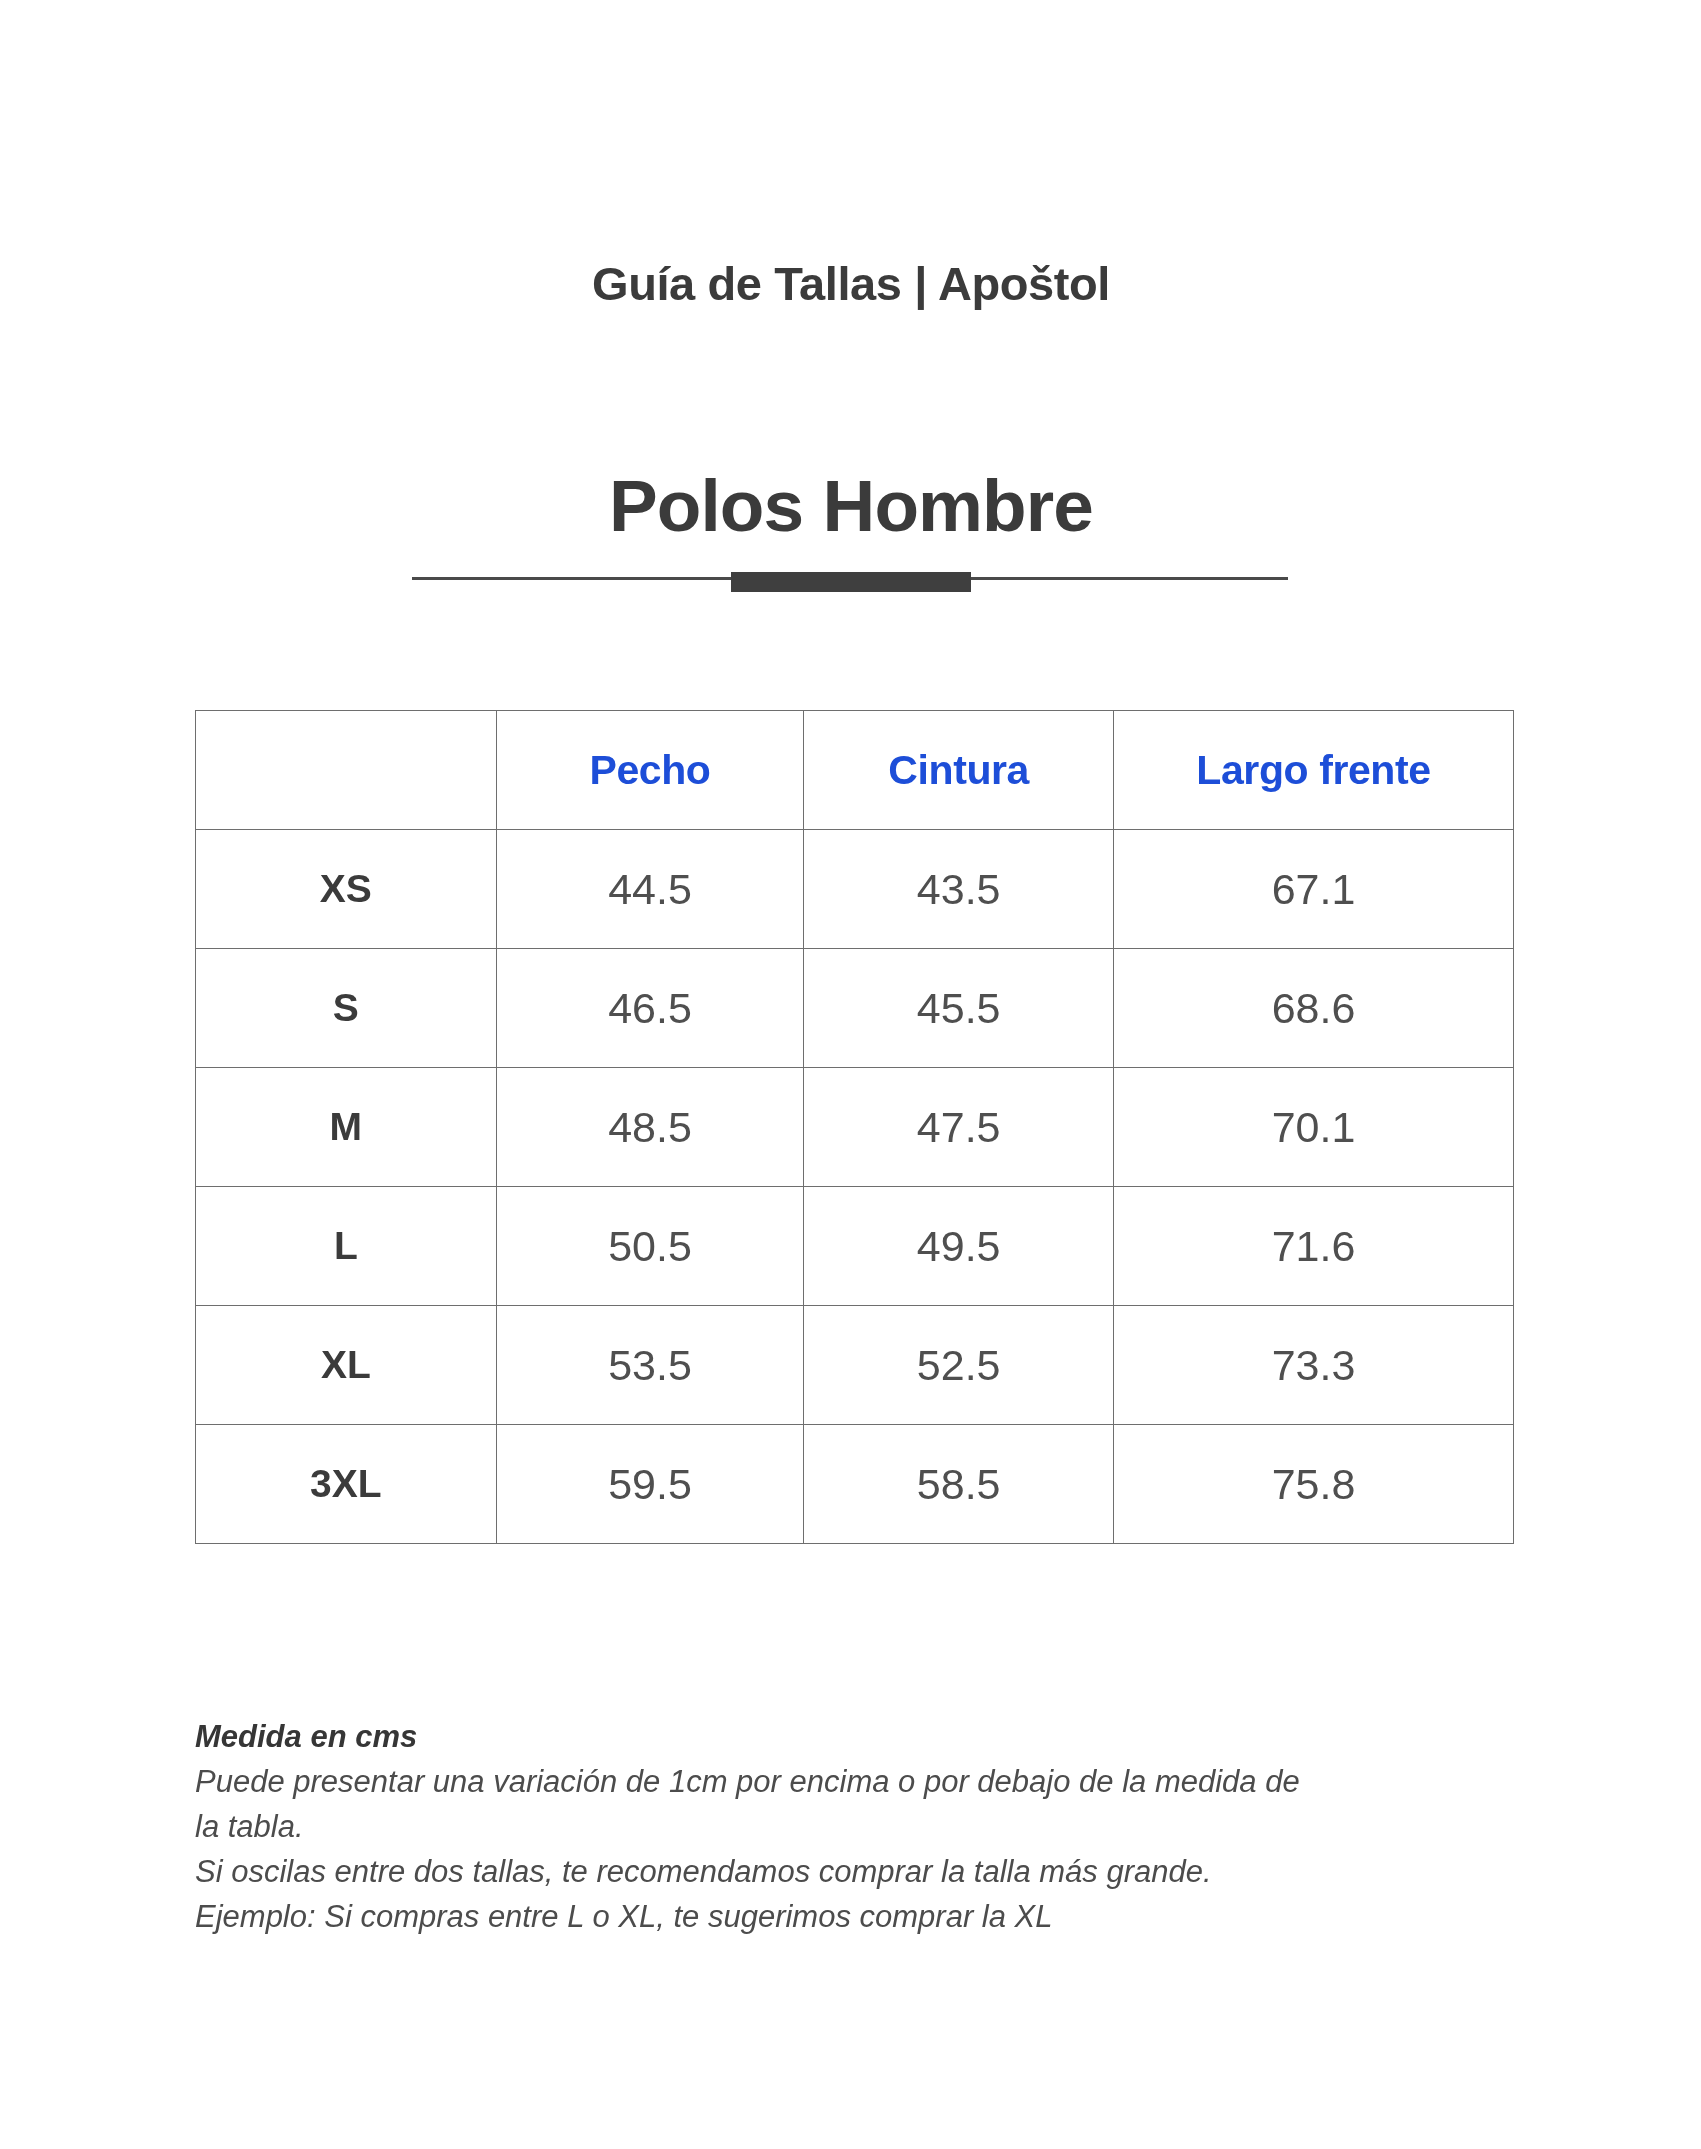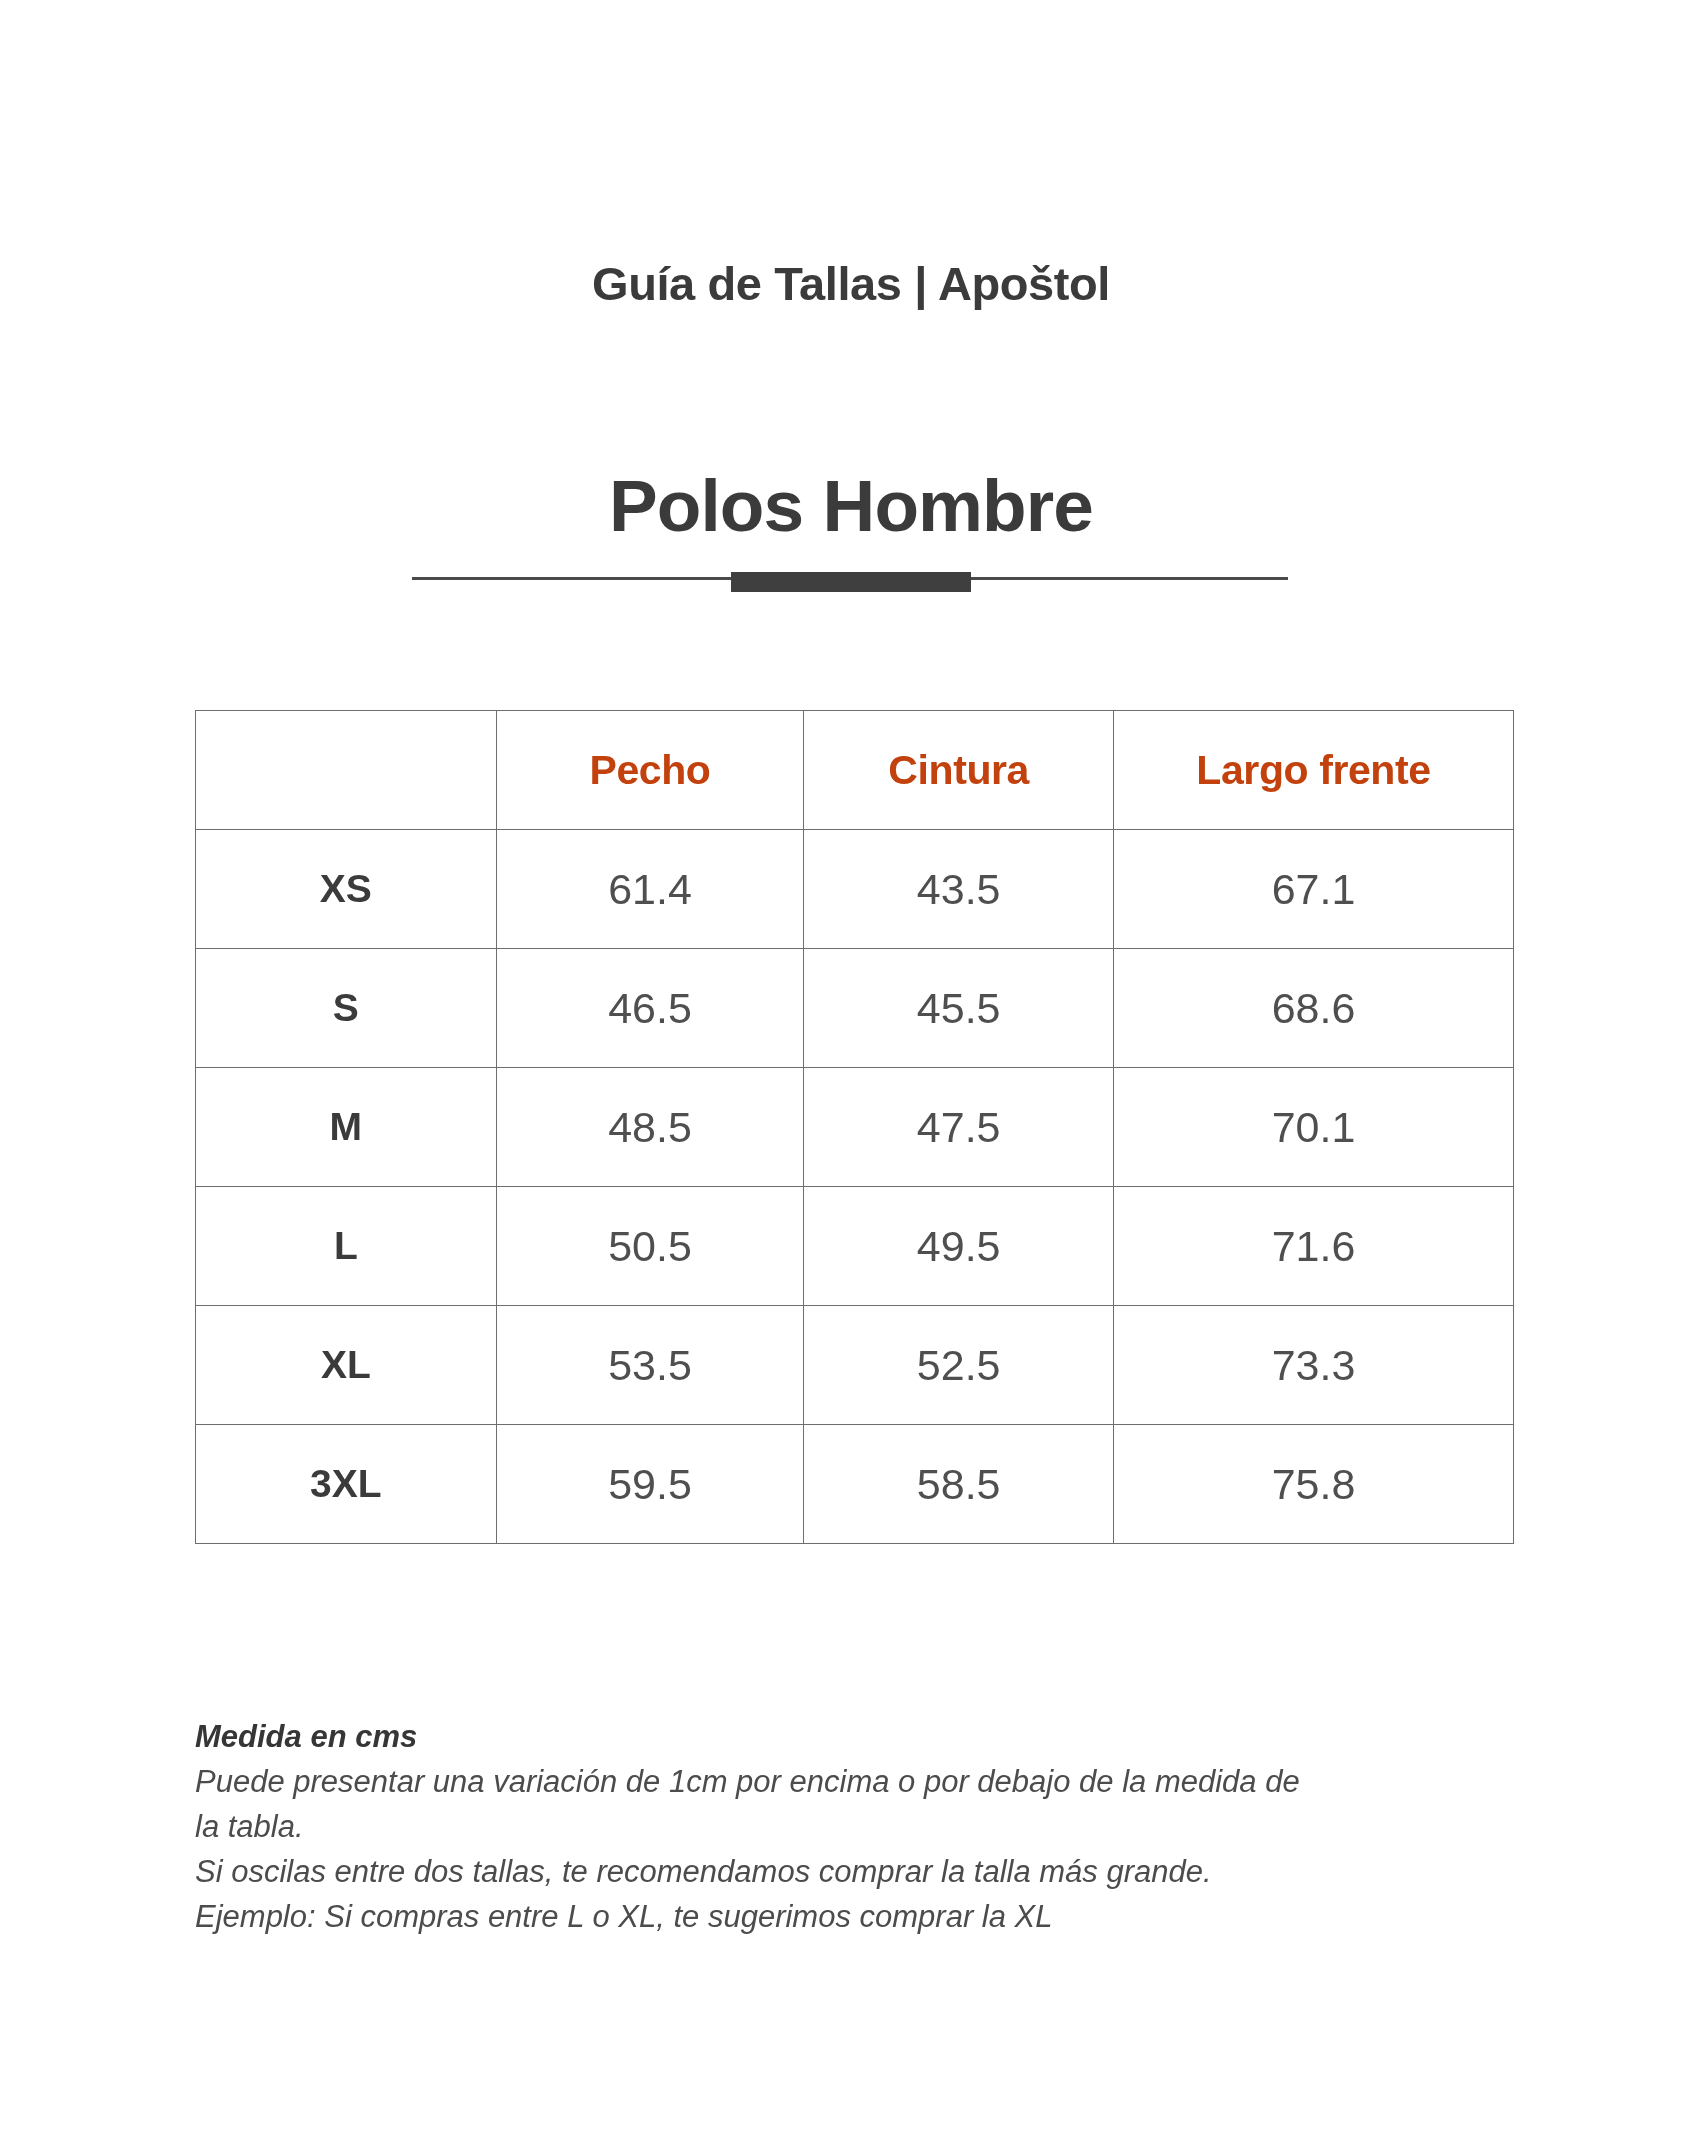--- a/index.html
+++ b/index.html
@@ -74,21 +74,21 @@
     border: 1.8px solid #6e6e6e;
     height: 118px;
     text-align: center;
     vertical-align: middle;
     padding: 0;
     background: #ffffff;
   }
   .size-table th {
     font-size: 41px;
     font-weight: bold;
-    color: #c2410c;
+    color: #1d4ed8;
     letter-spacing: -0.4px;
   }
   .size-table td.size-cell {
     font-size: 39px;
     font-weight: bold;
     color: #3b3b3b;
   }
   .size-table td.value-cell {
     font-size: 43px;
     font-weight: normal;
@@ -130,21 +130,21 @@
     </colgroup>
     <tbody>
         <tr>
       <th></th>
       <th>Pecho</th>
       <th>Cintura</th>
       <th>Largo frente</th>
     </tr>
     <tr>
       <td class="size-cell">XS</td>
-      <td class="value-cell">61.4</td>
+      <td class="value-cell">44.5</td>
       <td class="value-cell">43.5</td>
       <td class="value-cell">67.1</td>
     </tr>
     <tr>
       <td class="size-cell">S</td>
       <td class="value-cell">46.5</td>
       <td class="value-cell">45.5</td>
       <td class="value-cell">68.6</td>
     </tr>
     <tr>

